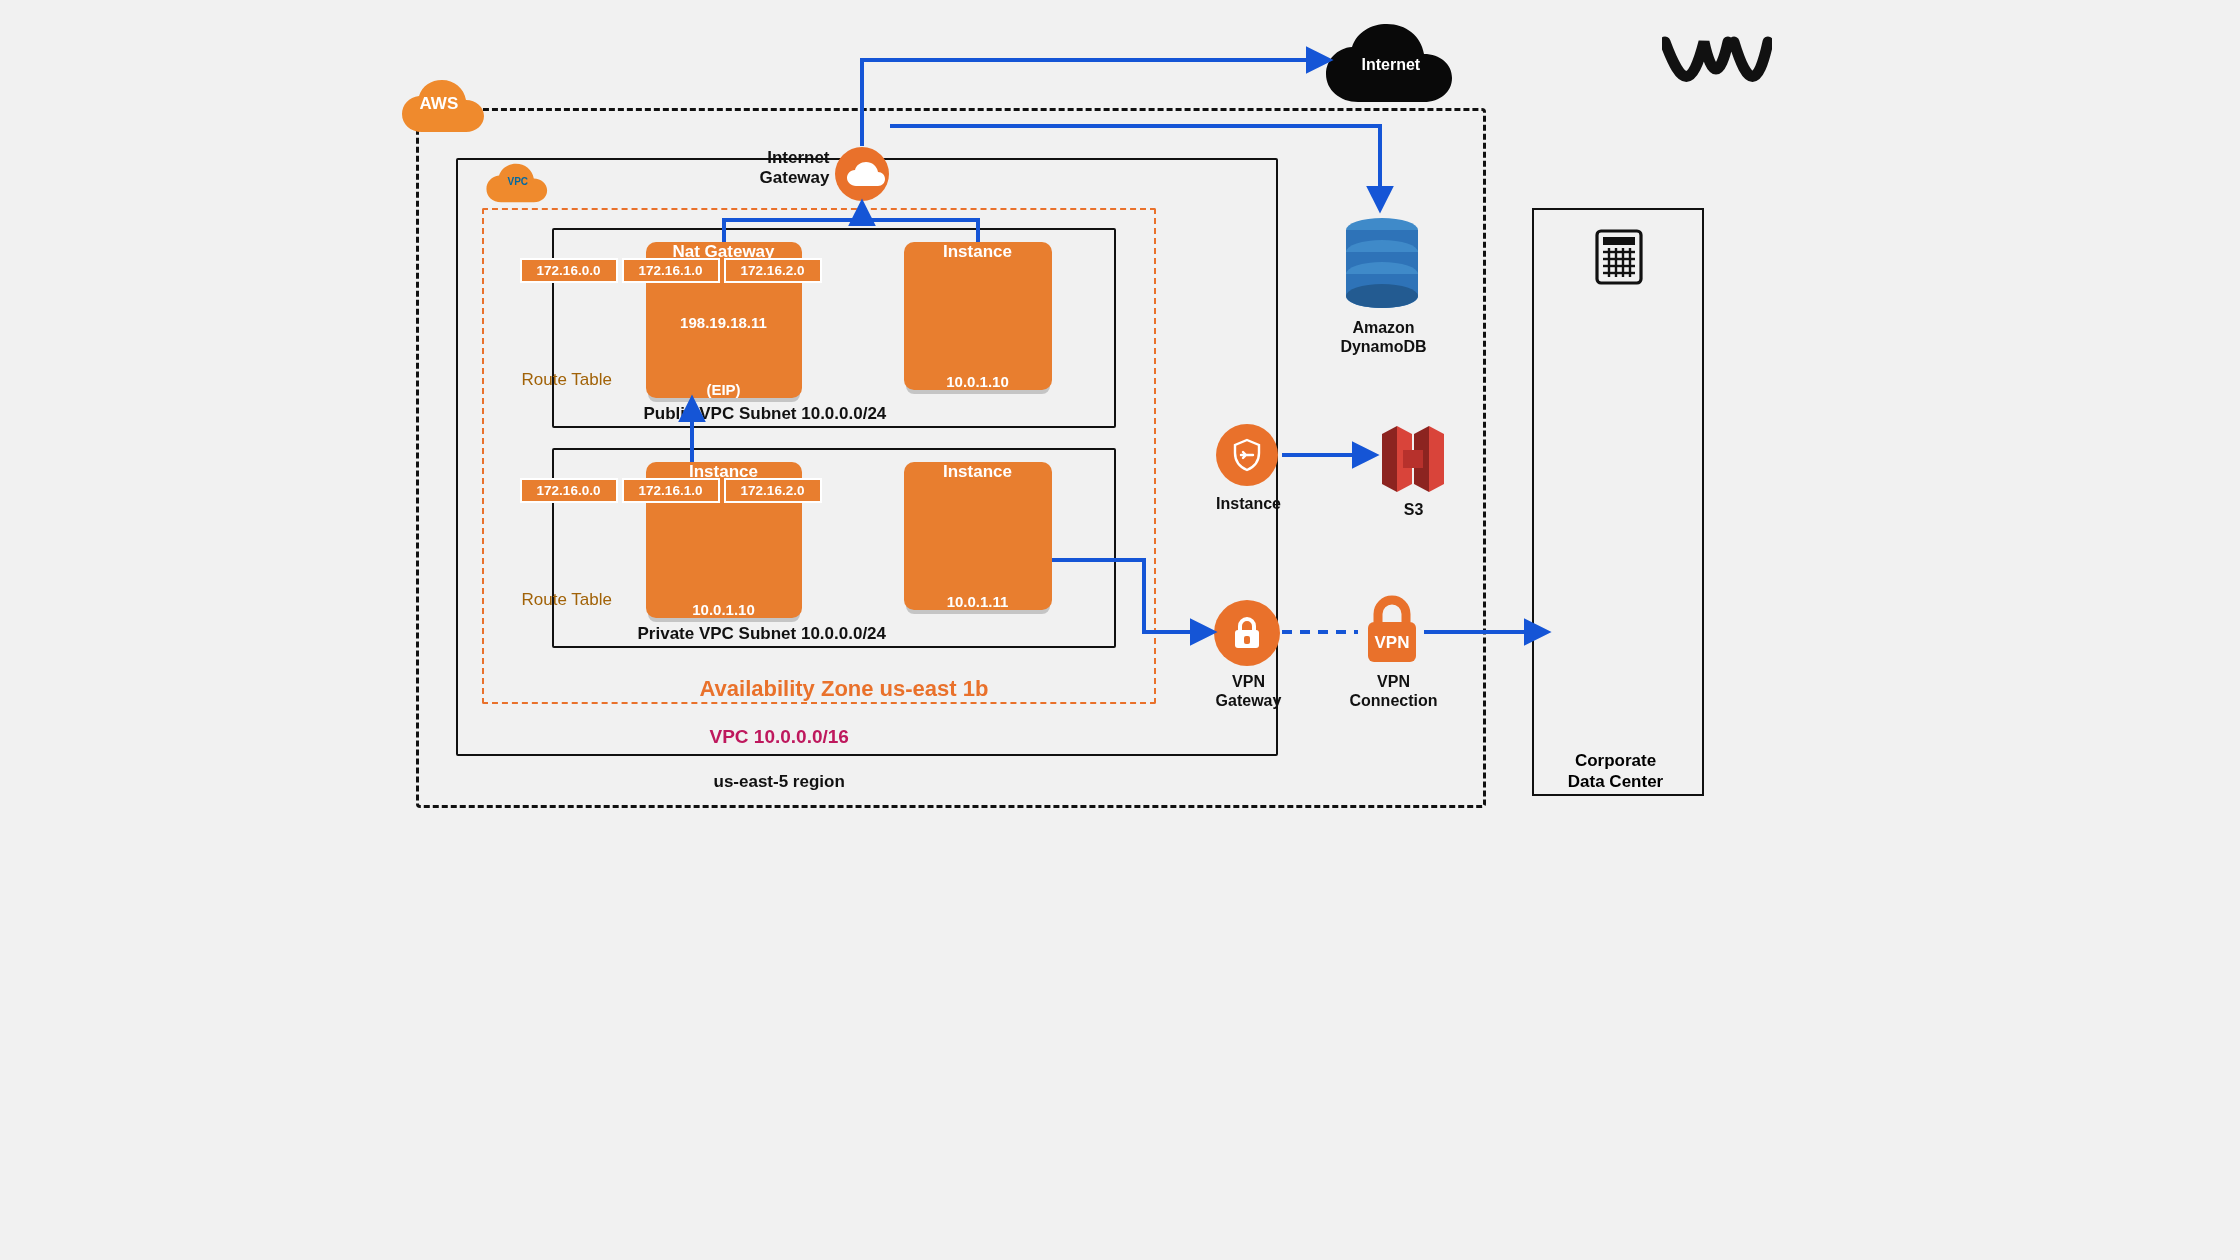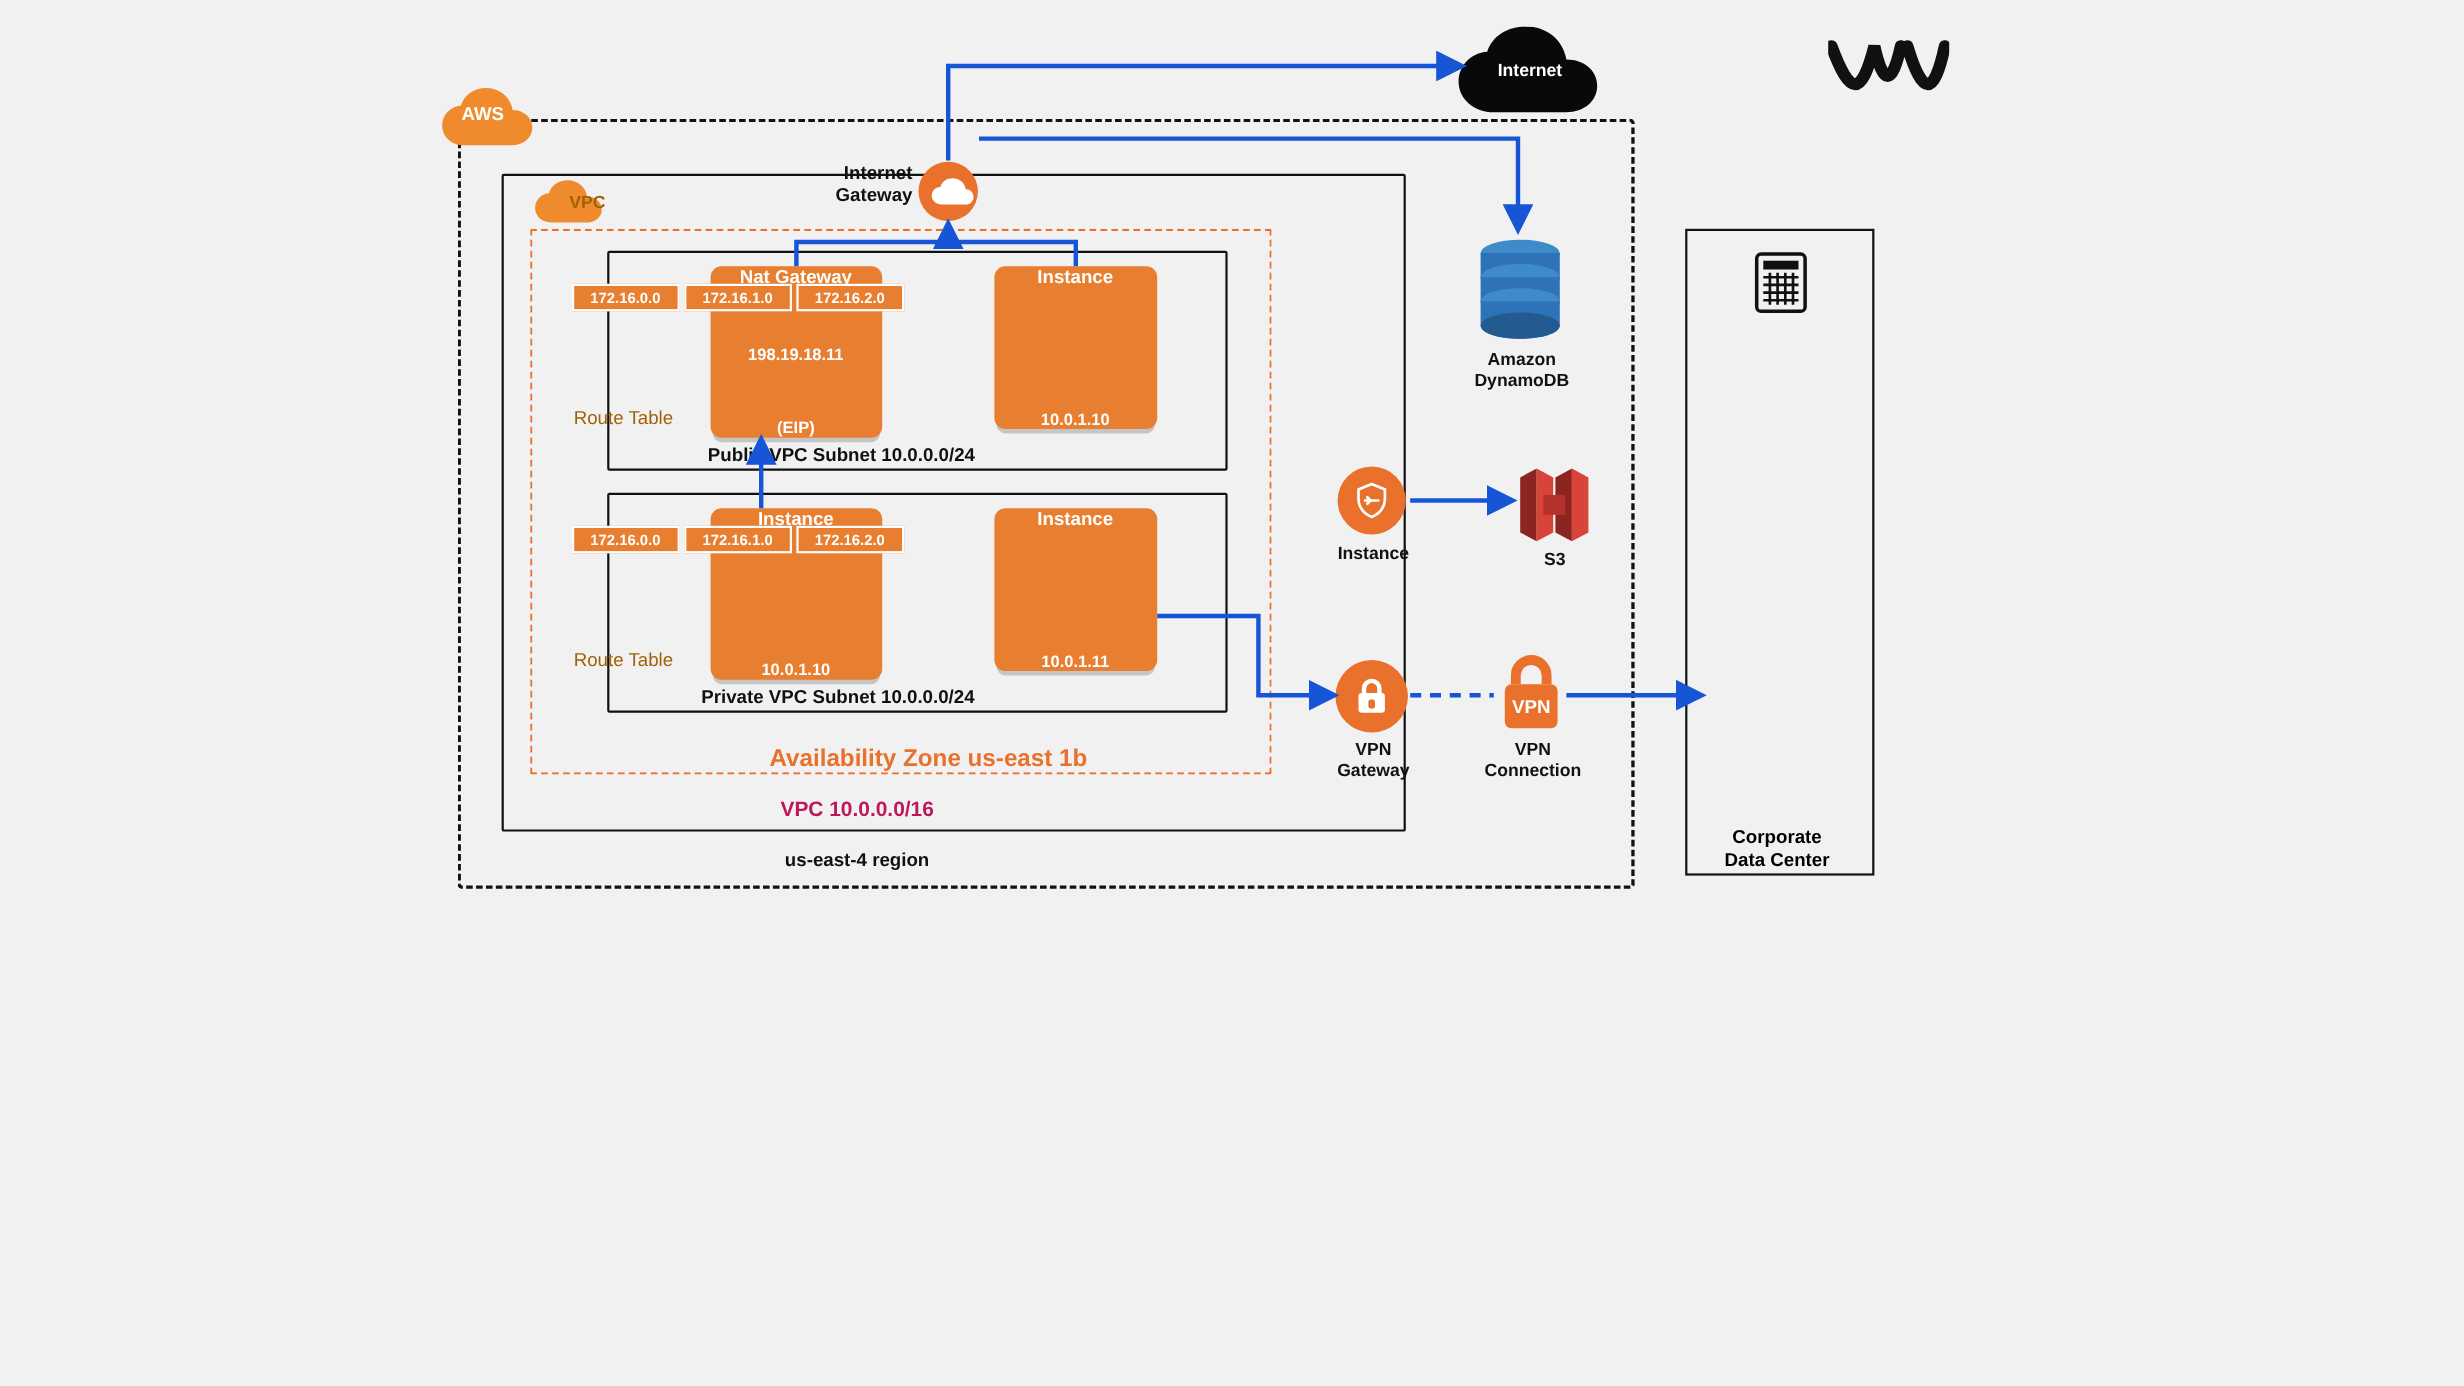--- a/index.html
+++ b/index.html
@@ -20,21 +20,21 @@
 .pub-label{left:270px;top:404px;font-size:17px;font-weight:600;color:#111}
 
 .prv-subnet{left:178px;top:448px;width:560px;height:196px;border:2px solid #111;border-radius:2px}
 .prv-label{left:264px;top:624px;font-size:17px;font-weight:600;color:#111}
 
 .aws-badge{left:22px;top:74px;}
 .cloud-svg{width:100px;height:64px}
 .aws-text{left:46px;top:94px;font-weight:800;font-size:17px;color:#fff}
 .vpc-badge{left:108px;top:158px}
 .vpc-badge .cloud-svg{width:74px;height:50px}
-.vpc-text{left:144px;top:176px;font-weight:800;font-size:16px;color:#a16207}
+.vpc-text{left:134px;top:176px;font-weight:800;font-size:10px;color:#0369a1}
 
 .igw{left:460px;top:146px}
 .igw-label{left:352px;top:148px;font-size:17px;font-weight:600;color:#111;text-align:right;width:104px;line-height:1.2}
 
 .obox{background:#e87e2f;border-radius:10px;box-shadow:0 6px 0 -2px rgba(0,0,0,.18);color:#fff;text-align:center;display:flex;flex-direction:column;justify-content:space-between;font-weight:700}
 .obox .l1{font-size:17px}
 .obox .l2{font-size:15px;font-weight:600;margin-top:2px}
 .obox .l3{font-size:15px;font-weight:600}
 .nat{left:272px;top:242px;width:156px;height:156px}
 .ins-a{left:530px;top:242px;width:148px;height:148px}
@@ -67,21 +67,21 @@
 
 <div class="stage">
 
   <div class="abs brand">
     <svg width="110" height="54" viewBox="0 0 110 54">
         <path d="M3 8 C 20 54 30 54 42 8 C 50 44 58 44 66 8 M72 8 C 86 54 96 54 106 8" fill="none" stroke="#111" stroke-width="11" stroke-linecap="round"></path>
       </svg>
   </div>
 
   <div class="abs region-box"></div>
-  <div class="abs region-label">us-east-4 region</div>
+  <div class="abs region-label">us-east-5 region</div>
 
   <div class="abs vpc-box"></div>
   <div class="abs vpc-label">VPC 10.0.0.0/16</div>
 
   <div class="abs az-box"></div>
   <div class="abs az-label">Availability Zone us-east 1b</div>
 
   <div class="abs pub-subnet"></div>
   <div class="abs pub-label">Public VPC Subnet 10.0.0.0/24</div>
   <div class="abs prv-subnet"></div>

